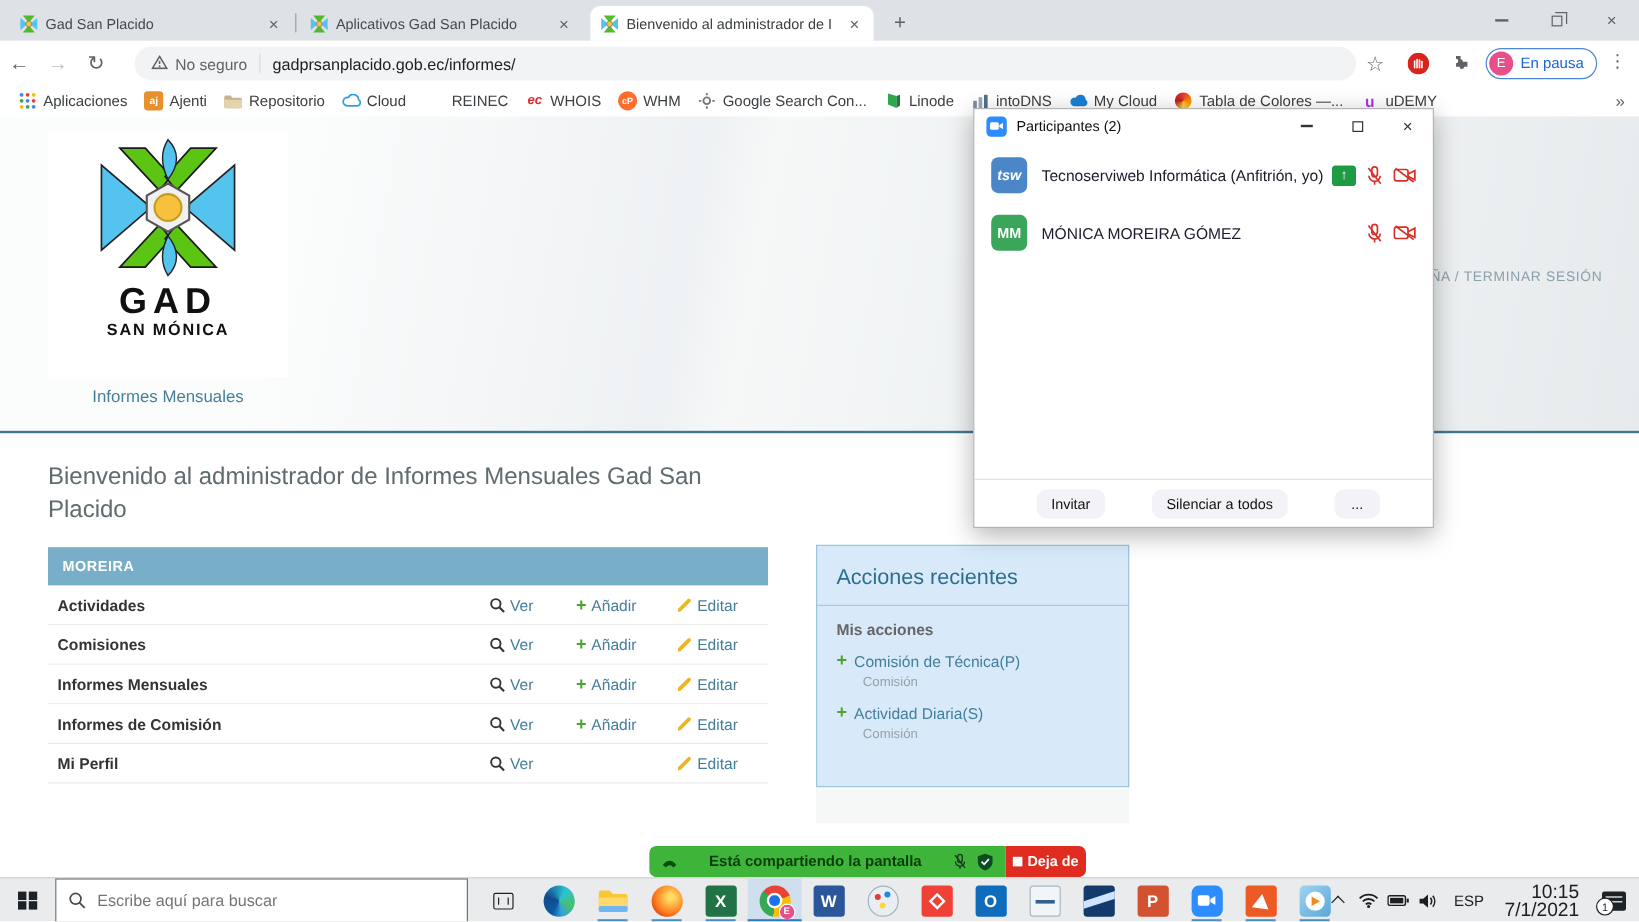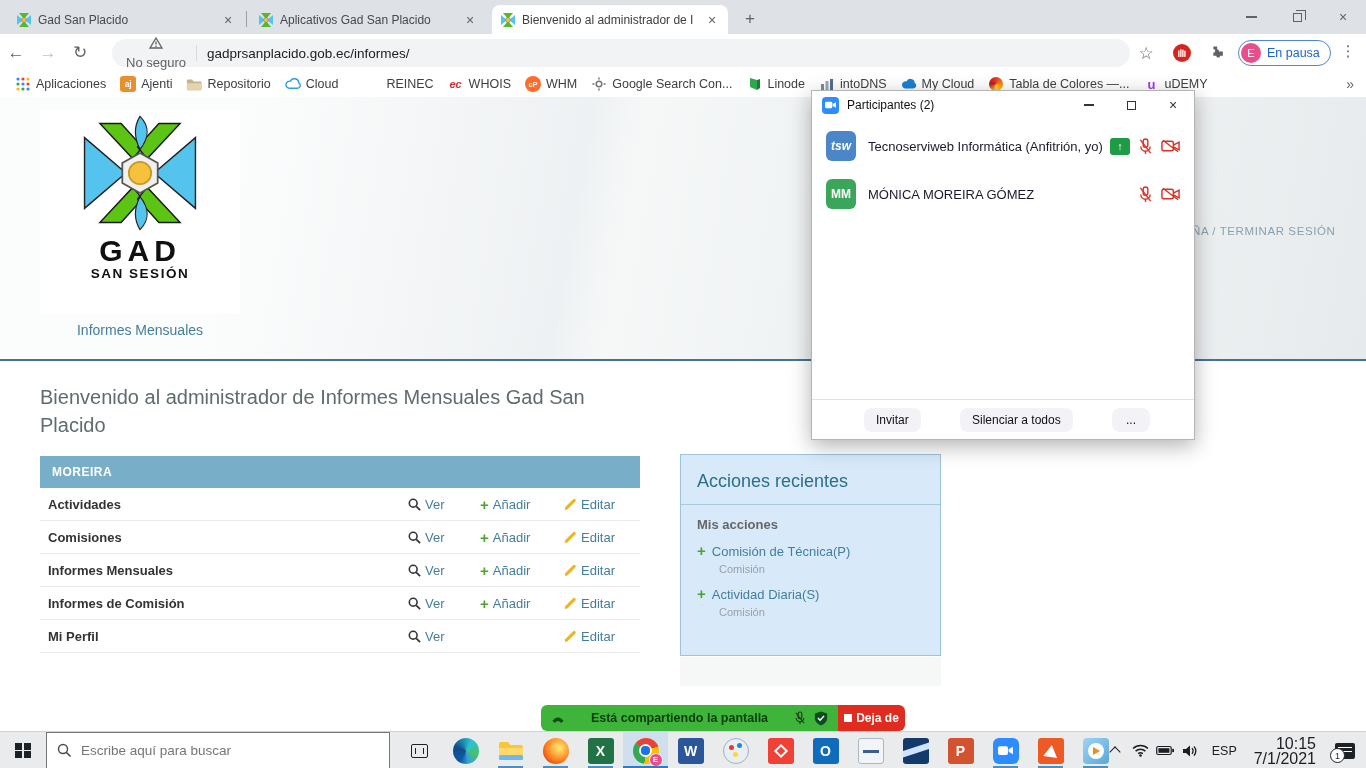--- a/index.html
+++ b/index.html
@@ -23,38 +23,38 @@
   .wc-min { width:11px; height:1.4px; background:#5f6368; display:block; }
   .wc-rest { width:9px; height:9px; border:1.2px solid #5f6368; display:block; position:relative; background:#dee1e6; }
   .wc-rest:before { content:""; position:absolute; left:2px; top:-4px; width:9px; height:9px; border:1.2px solid #5f6368; border-left:none; border-bottom:none; }
 
   
   .addressbar { position:absolute; top:34px; left:0; width:1366px; height:37px; background:#fff; display:flex; align-items:center; }
   .navbtn { color:#5f6368; font-size:17px; width:32px; text-align:center; }
   .navbtn.disabled { color:#bdc1c6; }
   .omnibox { position:absolute; left:112px; top:5px; width:1018px; height:28px; background:#f1f3f4;
              border-radius:14px; display:flex; align-items:center; padding:0 14px; }
-  .omni-warn { display:flex; align-items:center; gap:6px; color:#5f6368; font-size:13px;flex-direction:column; }
+  .omni-warn { display:flex; align-items:flex-start; gap:6px; color:#5f6368; font-size:13px; }
   .omni-div { width:1px; height:16px; background:#dadce0; margin:0 10px; }
   .omni-url { color:#202124; font-size:13.5px; }
   .abar-ico { position:absolute; top:9px; width:20px; height:20px; display:flex; align-items:center; justify-content:center; }
   .star { left:1136px; color:#5f6368; font-size:17px; }
   .adblock { left:1172px; }
   .puzzle { left:1206px; }
   .profile-pill { position:absolute; left:1238px; top:6px; height:26px; border:1.5px solid #4e86d8; border-radius:13px;
                   display:flex; align-items:center; padding:2px 10px 2px 2px; background:#fff; }
   .profile-circ { width:20px; height:20px; border-radius:50%; background:#e84e8a; color:#fff; font-size:11px;
                   display:flex; align-items:center; justify-content:center; margin-right:6px; }
   .profile-status { color:#1a64d0; font-size:12.5px; }
   .menudots { position:absolute; left:1338px; top:8px; color:#5f6368; font-size:15px; width:20px; text-align:center; }
 
   
   .bookmarksbar { position:absolute; top:71px; left:0; width:1366px; height:26px; background:#fff; display:flex; align-items:center; padding-left:8px; }
   .bm { display:flex; align-items:center; gap:5px; padding:0 7px; height:22px; border-radius:4px; color:#3c4043; font-size:12.5px; white-space:nowrap; }
-  .bm.gap { margin-left:34px; }
+  .bm.gap { margin-left:24px; }
   .bmi { width:16px; height:16px; display:flex; align-items:center; justify-content:center; flex:0 0 auto; }
   .bm-aj { background:#e8902c; border-radius:3px; color:#fff; font-size:8.5px; font-weight:bold; }
   .bm-whois { color:#d32f2f; font-weight:800; font-size:11px; font-style:italic; }
   .bm-whm { background:#ff6c2c; border-radius:50%; color:#fff; font-size:7.5px; font-weight:bold; }
   .bm-udemy { color:#a435f0; font-weight:800; font-size:13px; }
   .bm-colors { border-radius:50%; background:conic-gradient(#e53935,#fb8c00,#fdd835,#b71c1c,#e53935); width:14px; height:14px; }
   .bm-overflow { position:absolute; right:12px; color:#5f6368; font-size:14px; }
 
   
   .page { position:absolute; top:97px; left:0; width:1366px; height:634px; background:#fff; }
@@ -386,21 +386,21 @@
             <polygon points="84,8 66,8 48,28 56,38"></polygon>
             <polygon points="16,92 34,92 52,72 44,62"></polygon>
             <polygon points="84,92 66,92 48,72 56,62"></polygon>
           </g>
           <path d="M50 2 C58 10 58 20 50 30 C45 20 45 10 50 2 Z" fill="#54c3ee" stroke="#222" stroke-width="1"></path>
           <path d="M50 98 C58 90 58 80 50 70 C45 80 45 90 50 98 Z" fill="#54c3ee" stroke="#222" stroke-width="1"></path>
           <polygon points="50,33 65,41.5 65,58.5 50,67 35,58.5 35,41.5" fill="#f0f0f0" stroke="#555" stroke-width="1.5"></polygon>
           <circle cx="50" cy="50" r="9.5" fill="#f6c23d" stroke="#c79b20" stroke-width="1.5"></circle>
         </svg>
         <div class="logo-title">GAD</div>
-        <div class="logo-sub">SAN SESIÓN</div>
+        <div class="logo-sub">SAN MÓNICA</div>
       </div>
       <div class="site-link">Informes Mensuales</div>
       <div class="user-tools">ÑA / TERMINAR SESIÓN</div>
     </div>
 
     <div class="h1">Bienvenido al administrador de Informes Mensuales Gad San Placido</div>
 
     <div class="module">
       <div class="mod-caption">MOREIRA</div>
 

